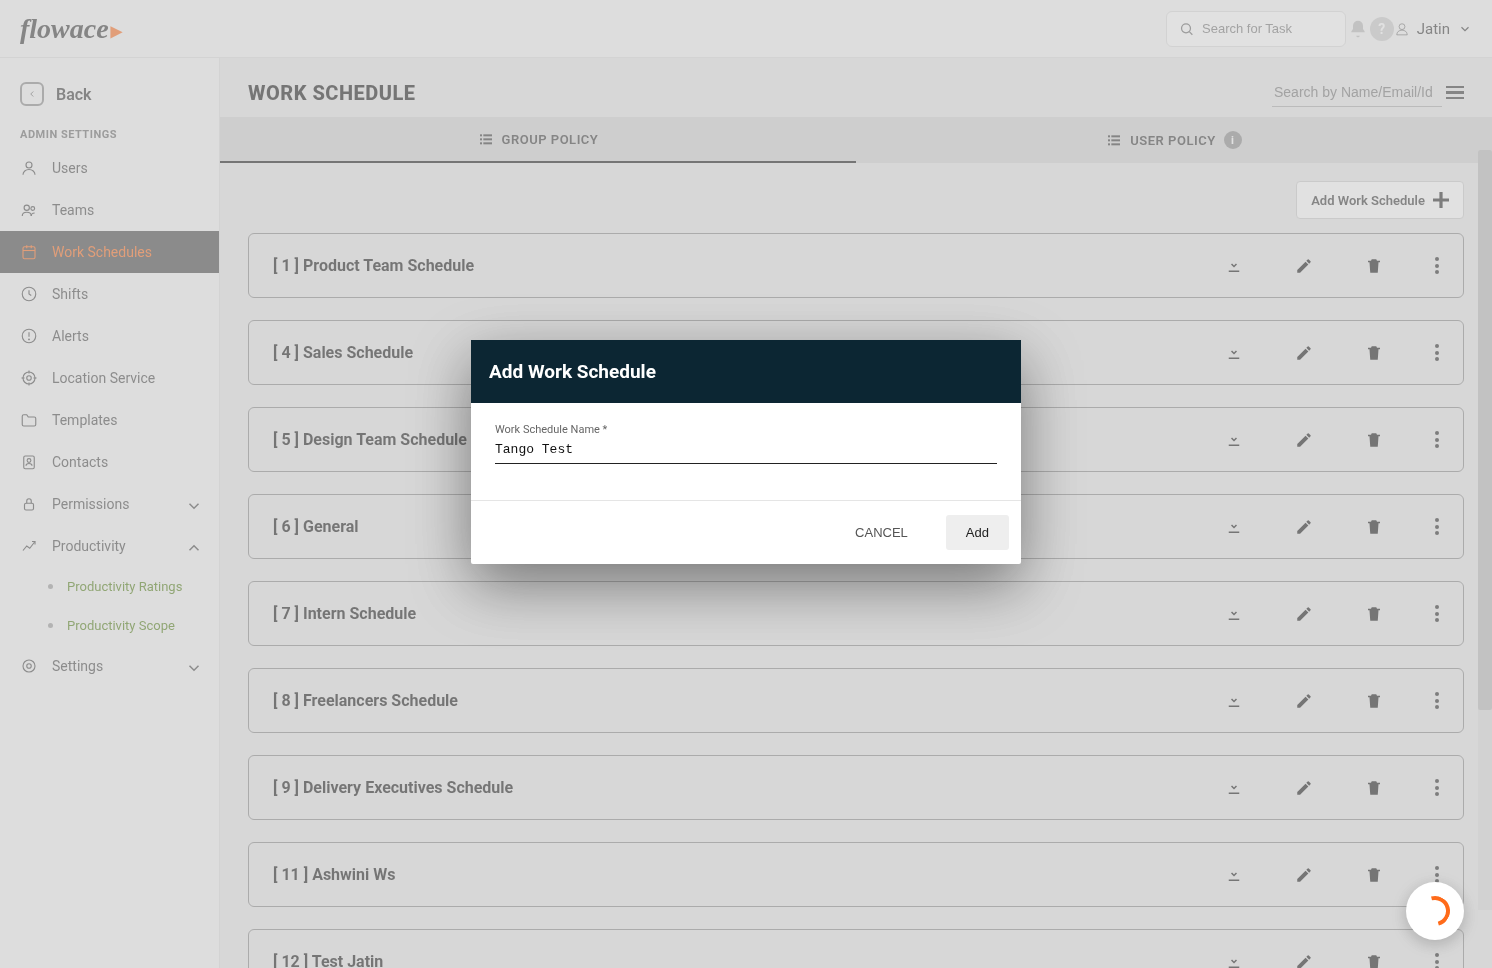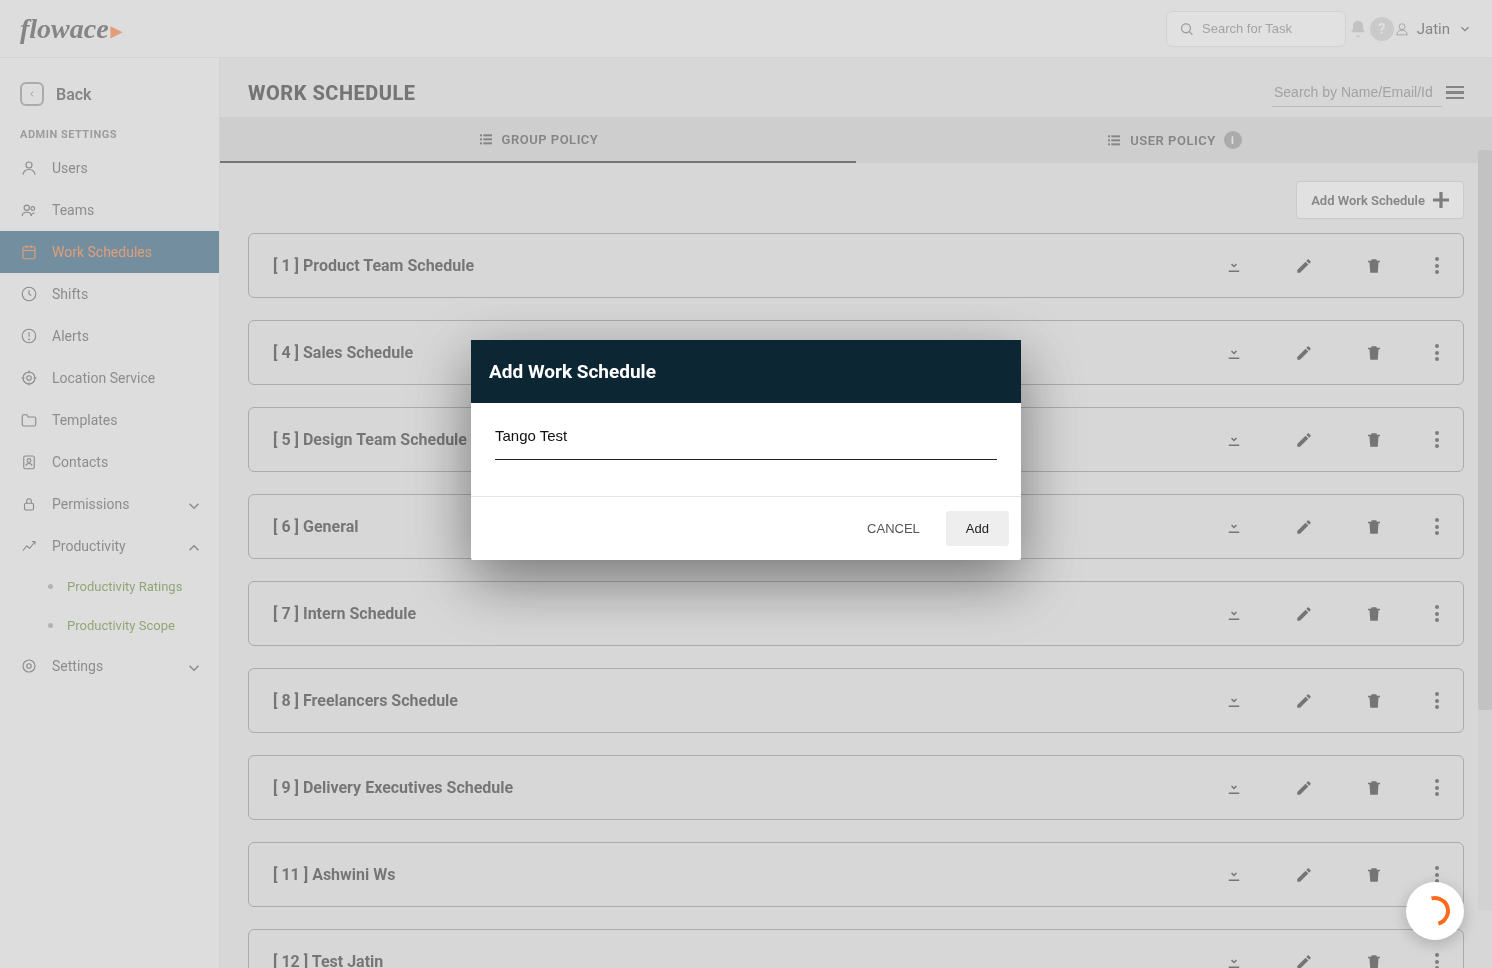--- a/index.html
+++ b/index.html
@@ -23,21 +23,21 @@
     
     .body { flex: 1; display: flex; overflow: hidden; }
     
     
     .sidebar { width: 220px; background: #f5f5f5; border-right: 1px solid #e0e0e0; padding: 18px 0; overflow-y: auto; }
     .back-btn { display: flex; align-items: center; gap: 12px; padding: 6px 20px 12px; font-size: 16px; font-weight: 600; color: #333; cursor: pointer; }
     .back-btn .box { width: 24px; height: 24px; border: 2px solid #888; border-radius: 6px; display: flex; align-items: center; justify-content: center; }
     .back-btn .box svg { width: 10px; height: 10px; stroke: #555; fill: none; stroke-width: 2; }
     .section-label { font-size: 11px; font-weight: 700; color: #666; letter-spacing: 0.5px; padding: 10px 20px 6px; }
     .nav-item { display: flex; align-items: center; gap: 14px; padding: 12px 20px; font-size: 14px; color: #444; cursor: pointer; }
-    .nav-item.active { background: #0c4a6e; color: #ff6b1a; }
+    .nav-item.active { background: #404040; color: #ff6b1a; }
     .nav-item svg, .nav-item .nav-icon { width: 18px; height: 18px; stroke: currentColor; fill: none; flex-shrink: 0; }
     .nav-item .chev { margin-left: auto; width: 14px; height: 14px; }
     .sub-item { display: flex; align-items: center; gap: 14px; padding: 12px 20px 12px 48px; font-size: 13px; color: #4d7c0f; cursor: pointer; }
     .sub-item::before { content: ""; width: 5px; height: 5px; background: #999; border-radius: 50%; }
     
     
     .main { flex: 1; background: #e8e8e8; display: flex; flex-direction: column; overflow: hidden; }
     .page-header { display: flex; align-items: center; padding: 20px 28px 10px; }
     .page-title { font-size: 20px; font-weight: 800; letter-spacing: 0.5px; color: #111; }
     .page-search { margin-left: auto; display: flex; align-items: center; gap: 4px; }
@@ -63,22 +63,22 @@
     .schedule-actions svg { width: 18px; height: 18px; fill: currentColor; }
     .dots { display: flex; flex-direction: column; gap: 2.5px; }
     .dots div { width: 4px; height: 4px; background: #222; border-radius: 50%; }
     
     
     .overlay { position: absolute; inset: 0; background: rgba(200,200,200,0.55); display: flex; align-items: flex-start; justify-content: center; padding-top: 340px; }
     .modal { width: 550px; background: #fff; border-radius: 2px; box-shadow: 0 20px 60px rgba(0,0,0,0.45); }
     .modal-header { background: #0c2633; color: #fff; padding: 20px 18px; font-size: 19px; font-weight: 700; }
     .modal-body { padding: 20px 24px 36px; }
     .modal-body .field-label { font-size: 11px; color: #666; margin-bottom: 2px; }
-    .modal-body input { width: 100%; border: none; border-bottom: 1.5px solid #222; outline: none; font-size: 15px; padding: 4px 0 15px; color: #111; }
-    .modal-footer { border-top: 1px solid #e5e5e5; padding: 14px 12px; display: flex; justify-content: flex-end; gap: 6px; }
+    .modal-body input { width: 100%; border: none; border-bottom: 1.5px solid #222; outline: none; font-size: 13px; padding: 4px 0 6px; color: #111; font-family: Liberation Mono, monospace; }
+    .modal-footer { border-top: 1px solid #e5e5e5; padding: 14px 12px; display: flex; justify-content: flex-end; gap: 18px; }
     .modal-footer button { border: none; padding: 10px 20px; font-size: 13px; font-weight: 500; cursor: pointer; border-radius: 3px; }
     .btn-cancel { background: transparent; color: #555; }
     .btn-add { background: #eee; color: #222; }
     
     
     .float-btn { position: absolute; bottom: 28px; right: 28px; width: 58px; height: 58px; background: #fff; border-radius: 50%; box-shadow: 0 4px 16px rgba(0,0,0,0.2); display: flex; align-items: center; justify-content: center; }
     .float-btn .swoosh { width: 30px; height: 30px; border: 4px solid transparent; border-top-color: #ff6b1a; border-right-color: #ff6b1a; border-radius: 50%; transform: rotate(30deg); }
     
     .scrollbar-track { position: absolute; right: 0; top: 150px; width: 14px; height: 760px; background: #ddd; }
     .scrollbar-thumb { position: absolute; top: 0; width: 100%; height: 560px; background: #bbb; border-radius: 2px; }
@@ -533,20 +533,21 @@
       <div class="scrollbar-track">
         <div class="scrollbar-thumb"></div>
       </div>
     </div>
   </div>
 
   <div class="overlay">
     <div class="modal">
       <div class="modal-header">Add Work Schedule</div>
       <div class="modal-body">
+        <div class="field-label">Work Schedule Name *</div>
         <input value="Tango Test" style="">
       </div>
       <div class="modal-footer">
         <button class="btn-cancel">CANCEL</button>
         <button class="btn-add">Add</button>
       </div>
     </div>
   </div>
 
   <div class="float-btn">

